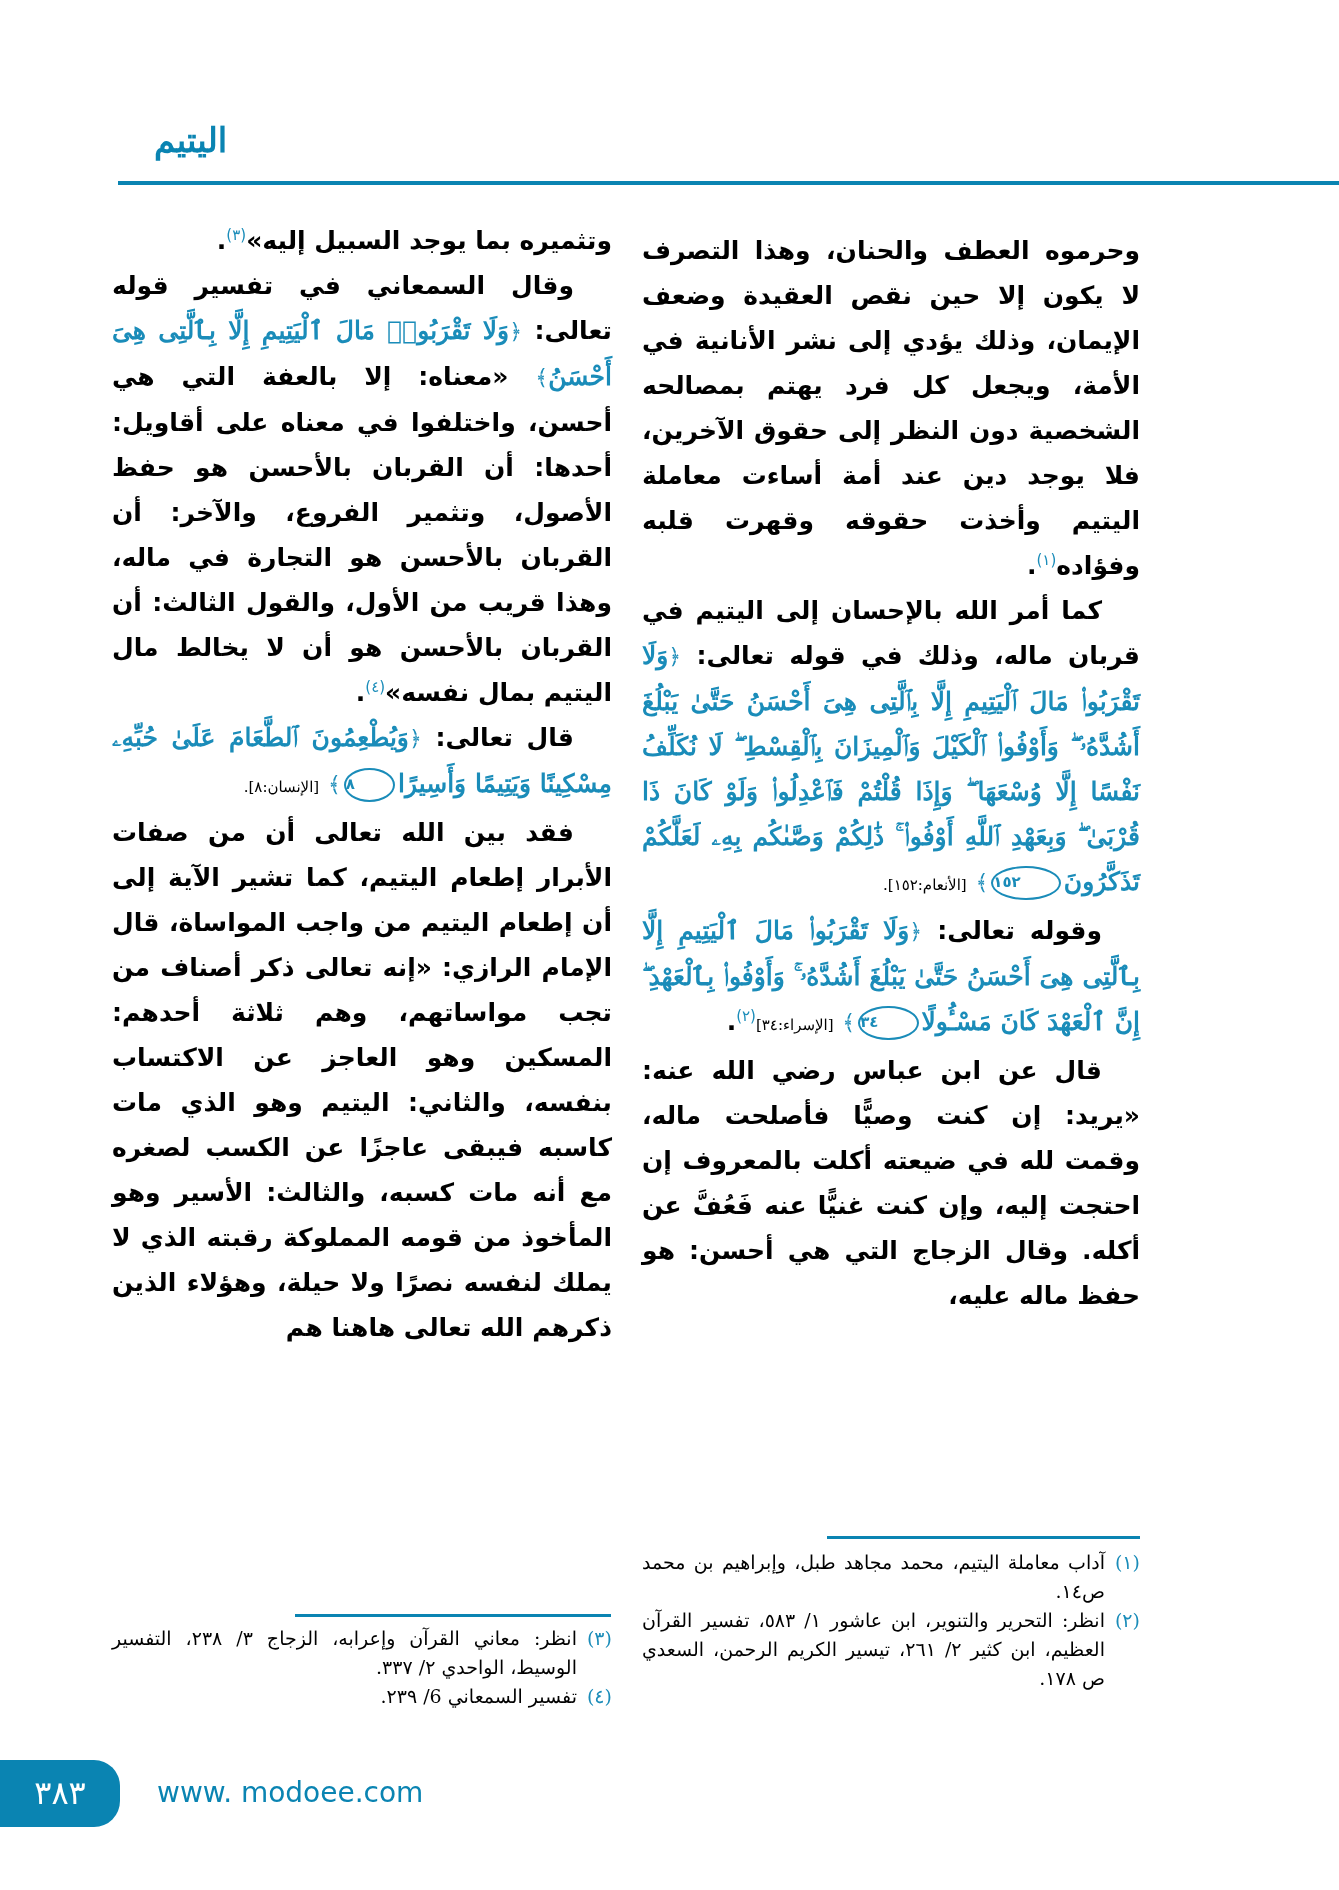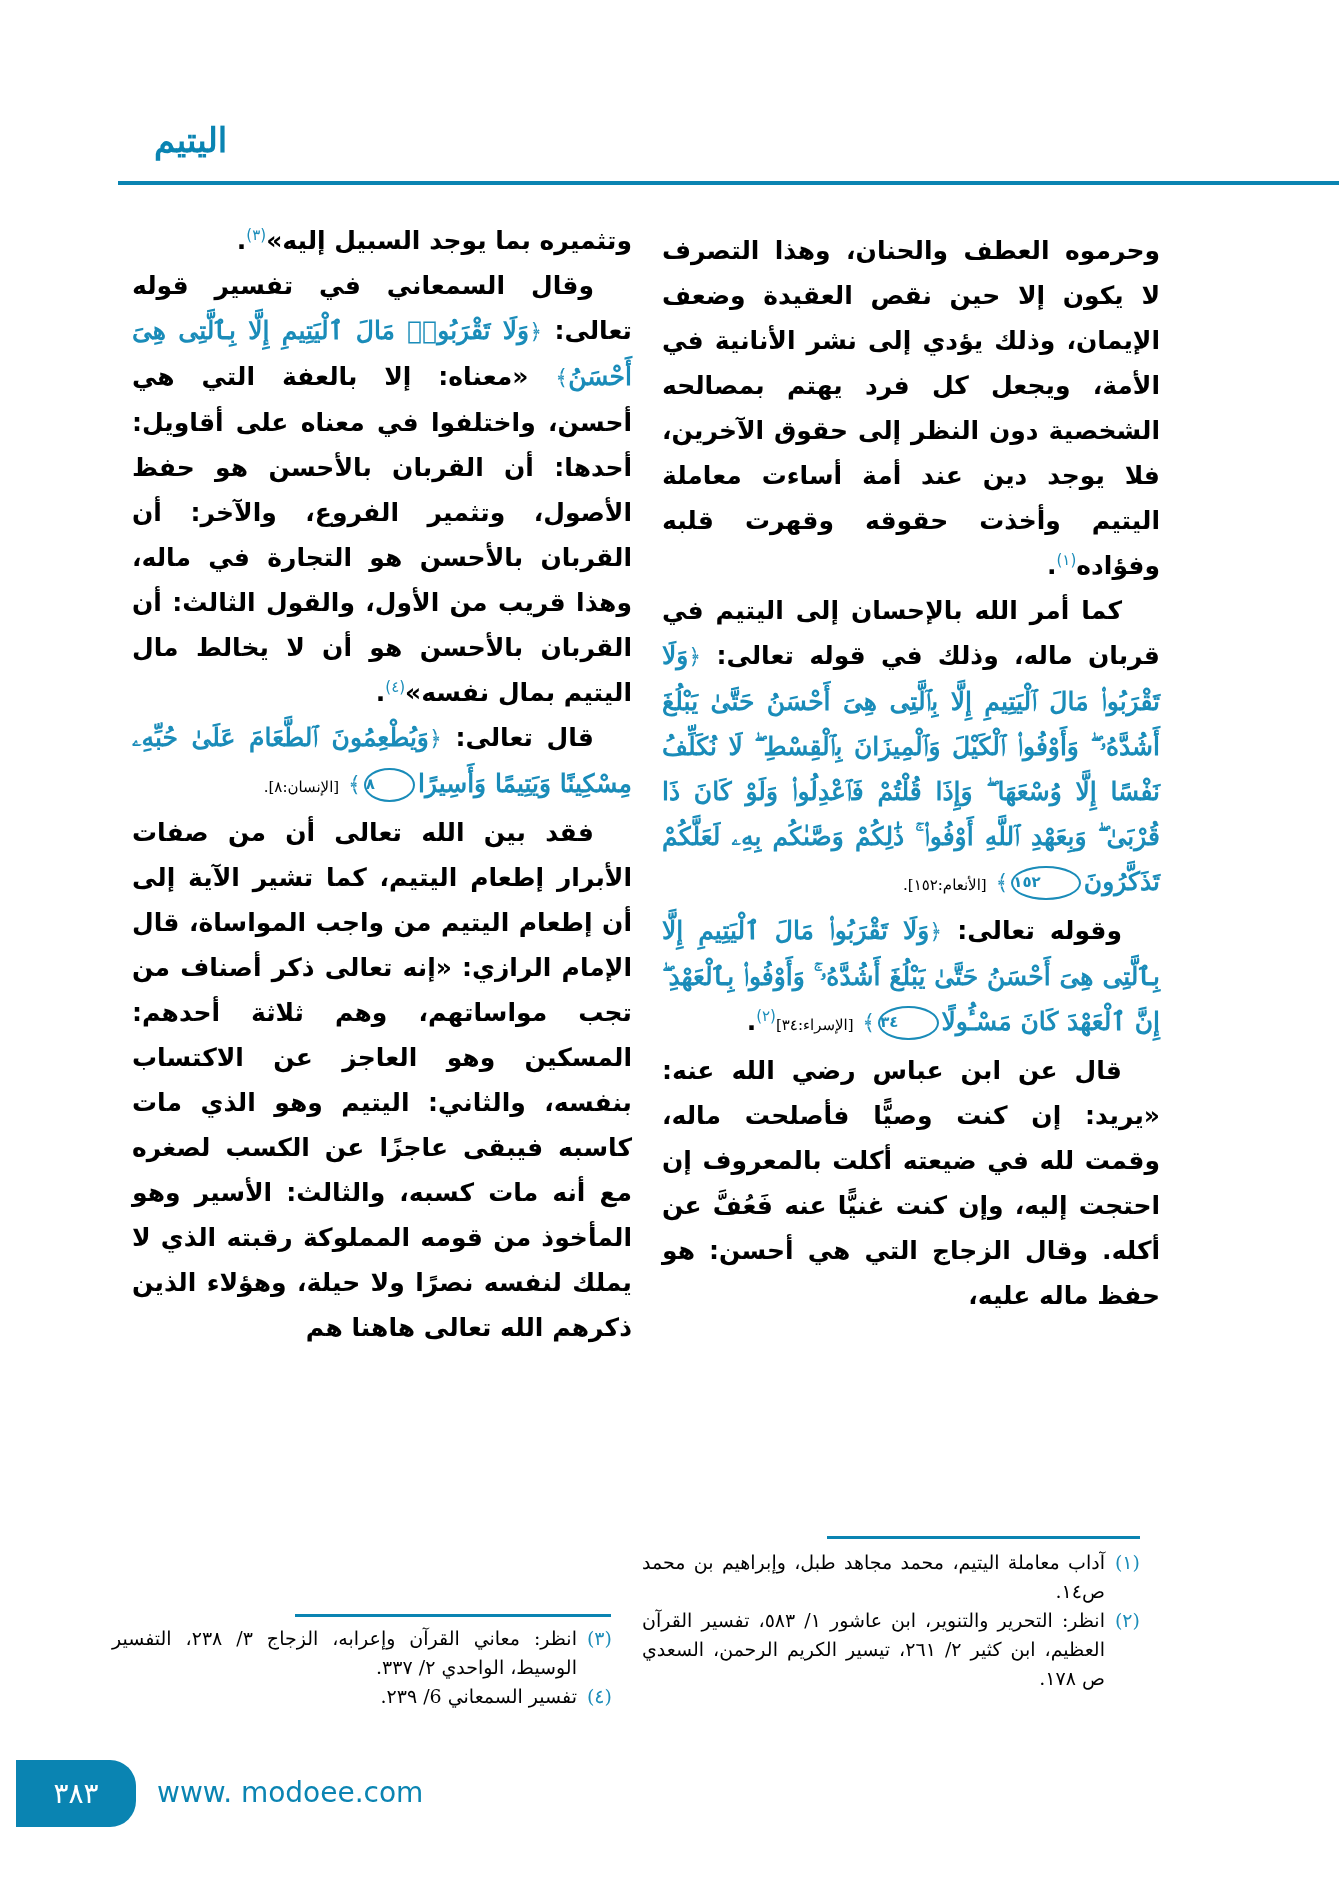--- a/index.html
+++ b/index.html
@@ -12,21 +12,21 @@
       color: #0a84b2; font-size: 34px; font-weight: bold;
       font-family: "DejaVu Serif", serif; direction: rtl; margin-left: 9px;
     }
     .header-rule {
       position: absolute; left: 118px; top: 181px; width: 1221px; height: 4px;
       background: #0a84b2;
     }
     .column {
       position: absolute; direction: rtl; text-align: justify;
       font-family: "DejaVu Sans", sans-serif; font-weight: bold;
-      font-size: 25px; line-height: 45px; margin-left: 20px;
+      font-size: 25px; line-height: 45px;
     }
     .col-right { left: 642px; top: 228px; width: 498px; }
     .col-left  { left: 112px; top: 218px; width: 500px; }
     .para { margin: 0; }
     .indent { text-indent: 38px; }
     .quran {
       color: #1a8cb9; font-family: "DejaVu Serif", serif; font-weight: bold;
     }
     .orn { color: #1a8cb9; font-weight: normal; font-size: 22px; }
     .ayah-num {
@@ -45,23 +45,23 @@
     .footnotes {
       position: absolute; direction: rtl; font-family: "DejaVu Serif", serif;
       font-size: 19px; line-height: 29px; text-align: justify;
     }
     .fn-right { left: 642px; top: 1548px; width: 498px; }
     .fn-left  { left: 112px; top: 1624px; width: 500px; }
     .fn-item { display: flex; gap: 10px; }
     .fn-num { color: #1a8cb9; white-space: nowrap; }
     .fn-text { flex: 1; }
     .page-badge {
-      position: absolute; left: 16px; top: 1760px; width: 120px; height: 67px;
+      position: absolute; left: 0; top: 1760px; width: 120px; height: 67px;
       background: #0a84b2; border-radius: 0 26px 26px 0;
-      color: #fff; font-size: 28px; line-height: 67px; text-align: center;
+      color: #fff; font-size: 32px; line-height: 67px; text-align: center;
       font-family: "DejaVu Sans", sans-serif;
     }
     .site-url {
       position: absolute; left: 157px; top: 1776px;
       color: #0a84b2; font-size: 28px; font-family: "DejaVu Sans", sans-serif;
     }
   </style>
 </head>
 <body>
 

